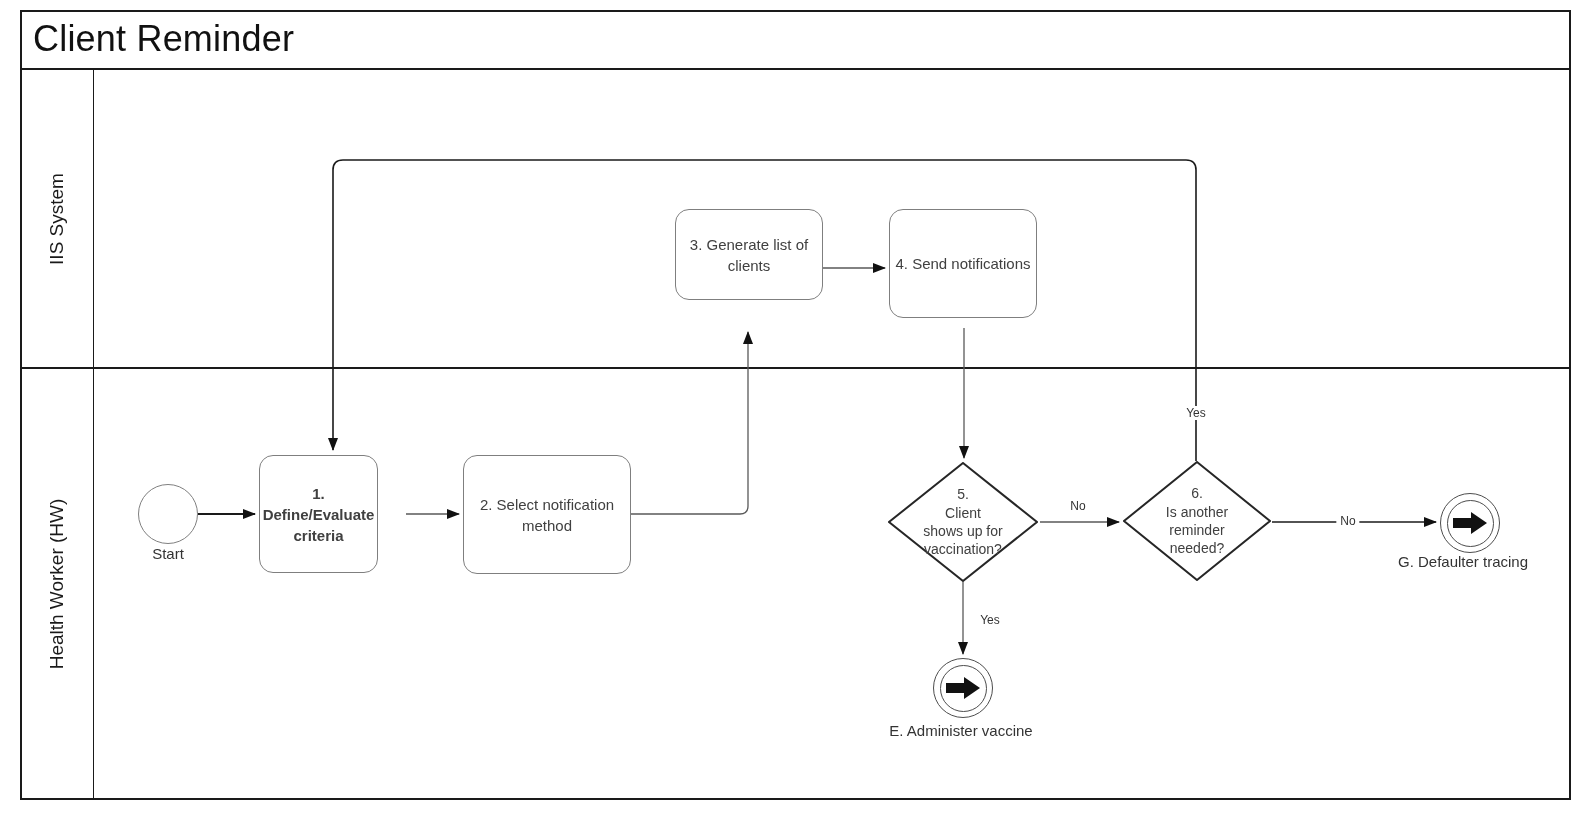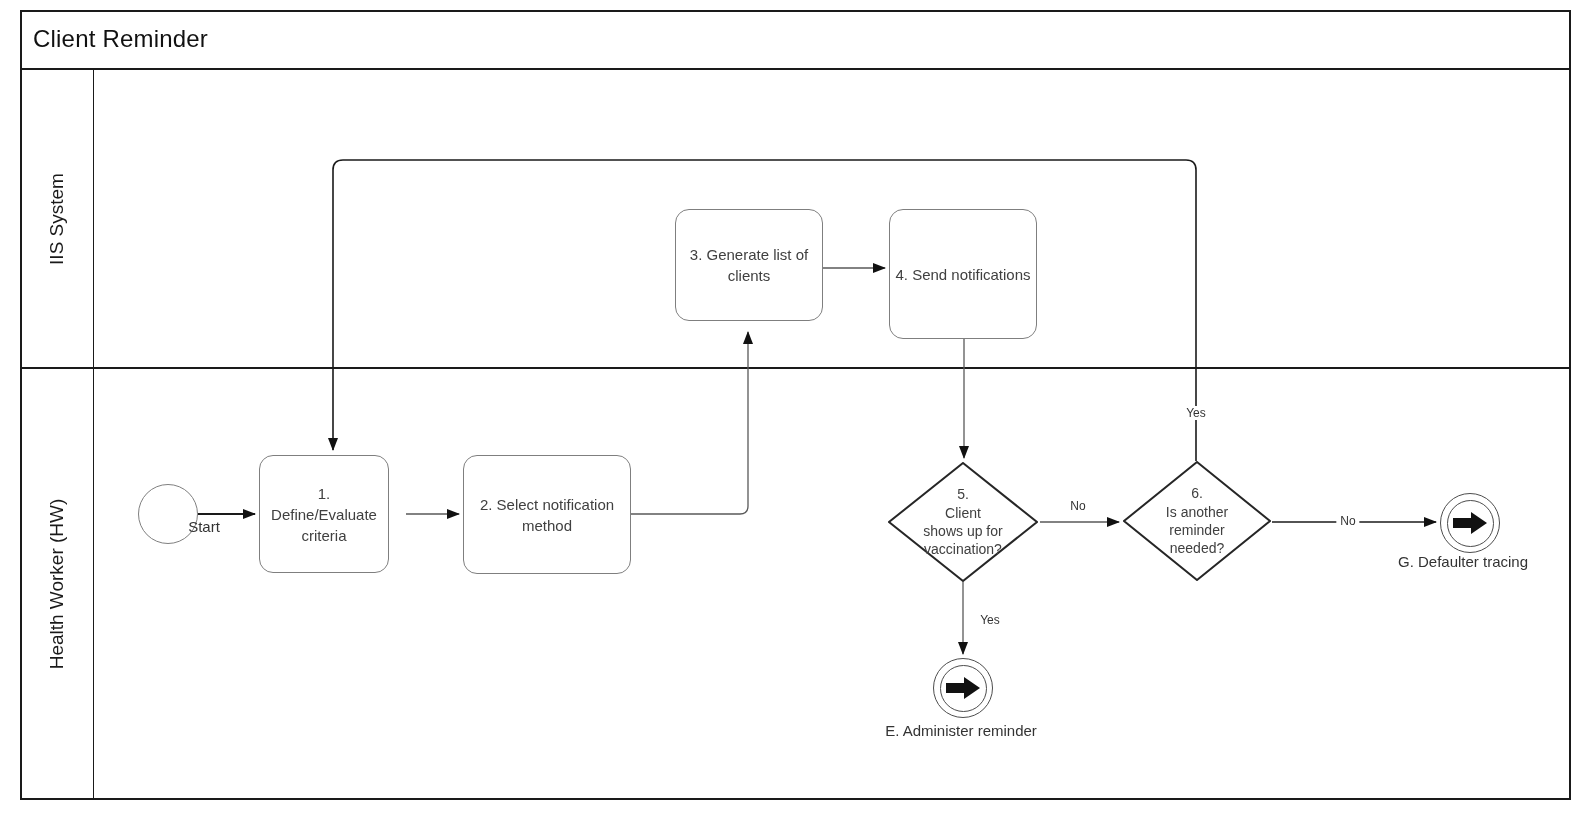--- a/index.html
+++ b/index.html
@@ -14,21 +14,21 @@
   .frame {
     position:absolute; left:20px; top:10px; width:1551px; height:790px;
     border:2px solid var(--frame,#1a1a1a); box-sizing:border-box; z-index:0;
     background:#fff;
   }
   .title-band {
     position:absolute; left:20px; top:10px; width:1551px; height:60px;
     border-bottom:2px solid var(--frame,#1a1a1a); box-sizing:border-box;
     display:flex; align-items:center; padding-left:13px; z-index:0;
   }
-  .page-title { font-size:24px; color:#111; letter-spacing:0.2px; }
+  .page-title { font-size:36px; color:#111; letter-spacing:0.2px; }
   .label-col {
     position:absolute; left:20px; top:70px; width:74px; height:730px;
     border-right:1.5px solid var(--frame,#1a1a1a); box-sizing:border-box; z-index:0;
   }
   .lane-divider {
     position:absolute; left:20px; top:367px; width:1551px; height:0;
     border-top:2px solid var(--frame,#1a1a1a); z-index:0;
   }
   .lane-label {
     position:absolute; display:flex; align-items:center; justify-content:center; z-index:0;
@@ -48,24 +48,24 @@
   .arrowhead  { fill:#111; }
 
   
   .task {
     position:absolute; border:1.3px solid var(--shape_border,#7f7f7f);
     border-radius:14px; background:#fff; box-sizing:border-box;
     display:flex; align-items:center; justify-content:center; text-align:center;
     font-size:15px; color:var(--text,#404040); white-space:pre-line;
     line-height:1.4; z-index:2; padding:4px;
   }
-  .task-1 { left:259px; top:455px; width:130px; height:118px; }
+  .task-1 { left:259px; top:455px; width:119px; height:118px;font-weight:bold; }
   .task-2 { left:463px; top:455px; width:168px; height:119px; }
-  .task-3 { left:675px; top:209px; width:148px; height:112px; }
-  .task-4 { left:889px; top:209px; width:148px; height:130px; }
+  .task-3 { left:675px; top:209px; width:148px; height:91px; }
+  .task-4 { left:889px; top:209px; width:148px; height:109px; }
 
   .start-event {
     position:absolute; left:138px; top:484px; width:60px; height:60px;
     border:1.5px solid var(--shape_border,#7f7f7f); border-radius:50%;
     box-sizing:border-box; background:#fff; z-index:2;
   }
 
   .decision { position:absolute; z-index:2; }
   .decision-5 { left:888px;  top:462px; width:150px; height:120px; }
   .decision-6 { left:1123px; top:461px; width:148px; height:120px; }
@@ -134,21 +134,21 @@
   <path class="flow" d="M1040 522 L1119 522" marker-end="url(#arr)"></path>
 
   <path class="flow" d="M963 582 L963 654" marker-end="url(#arr)"></path>
 
   <path class="flow-dark" d="M1272 522 L1436 522" marker-end="url(#arr)"></path>
 
   <path class="flow-loop" d="M1196 461 L1196 170 Q1196 160 1186 160 L343 160 Q333 160 333 170 L333 450" marker-end="url(#arr)"></path>
 </svg>
 
 <div class="start-event"></div>
-<div class="node-caption" style="left:168px; top:518px;margin-left:36px;">Start</div>
+<div class="node-caption" style="left:168px; top:545px;">Start</div>
 
 <div class="task task-1">1. Define/Evaluate
 criteria</div>
 <div class="task task-2">2. Select notification
 method</div>
 <div class="task task-3">3. Generate list of
 clients</div>
 <div class="task task-4">4. Send notifications</div>
 
 <div class="decision decision-5">
@@ -171,21 +171,21 @@
 needed?</div>
 </div>
 
 <div class="end-event end-e">
   <div class="end-event-inner">
     <svg width="34" height="22" viewBox="0 0 34 22">
       <path d="M0,6 L18,6 L18,0 L34,11 L18,22 L18,16 L0,16 Z" fill="#111"></path>
     </svg>
   </div>
 </div>
-<div class="node-caption" style="left:961px; top:722px;">E. Administer reminder</div>
+<div class="node-caption" style="left:961px; top:722px;">E. Administer vaccine</div>
 
 <div class="end-event end-g">
   <div class="end-event-inner">
     <svg width="34" height="22" viewBox="0 0 34 22">
       <path d="M0,6 L18,6 L18,0 L34,11 L18,22 L18,16 L0,16 Z" fill="#111"></path>
     </svg>
   </div>
 </div>
 <div class="node-caption" style="left:1463px; top:553px;text-align:center;">G. Defaulter tracing</div>
 

